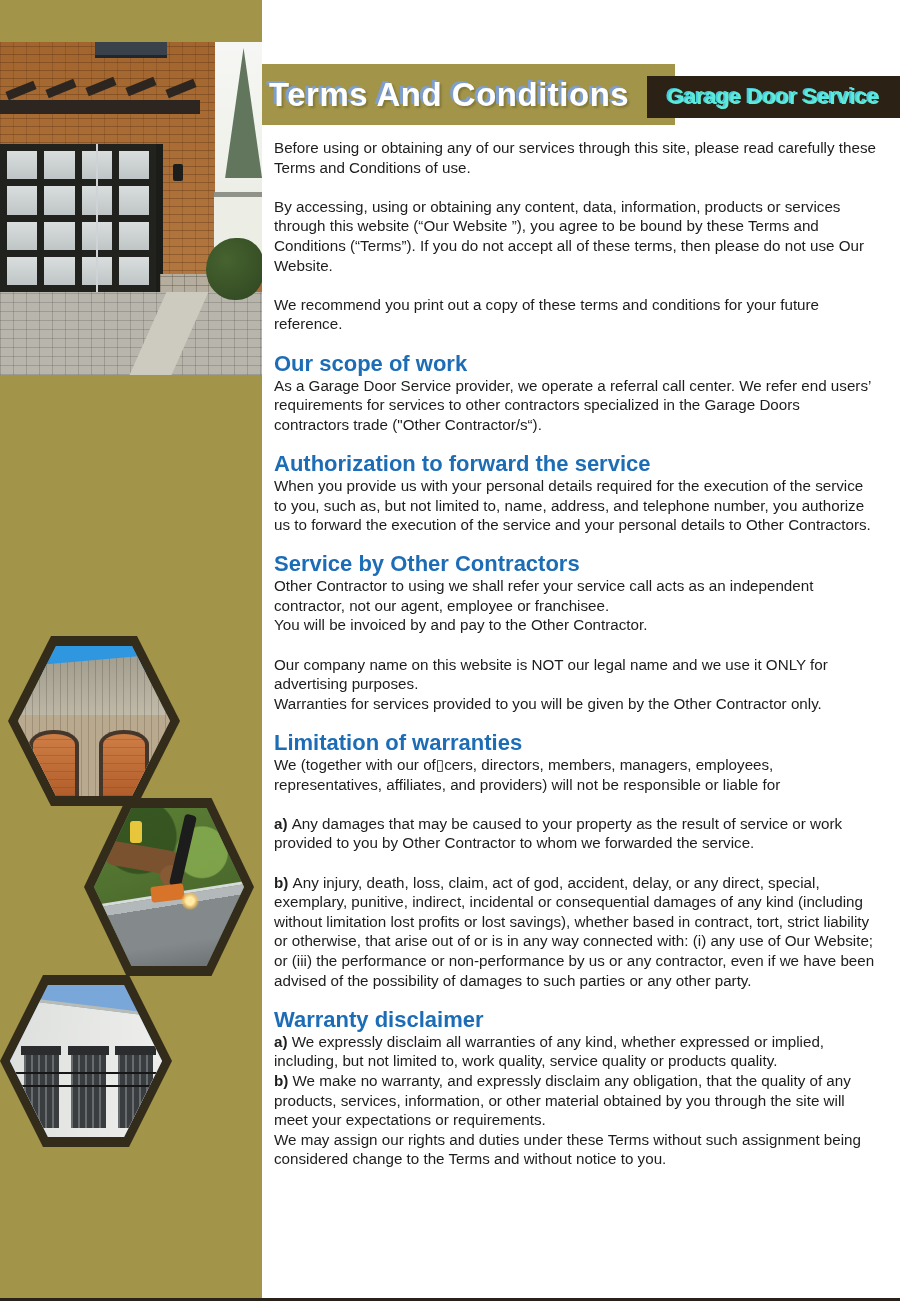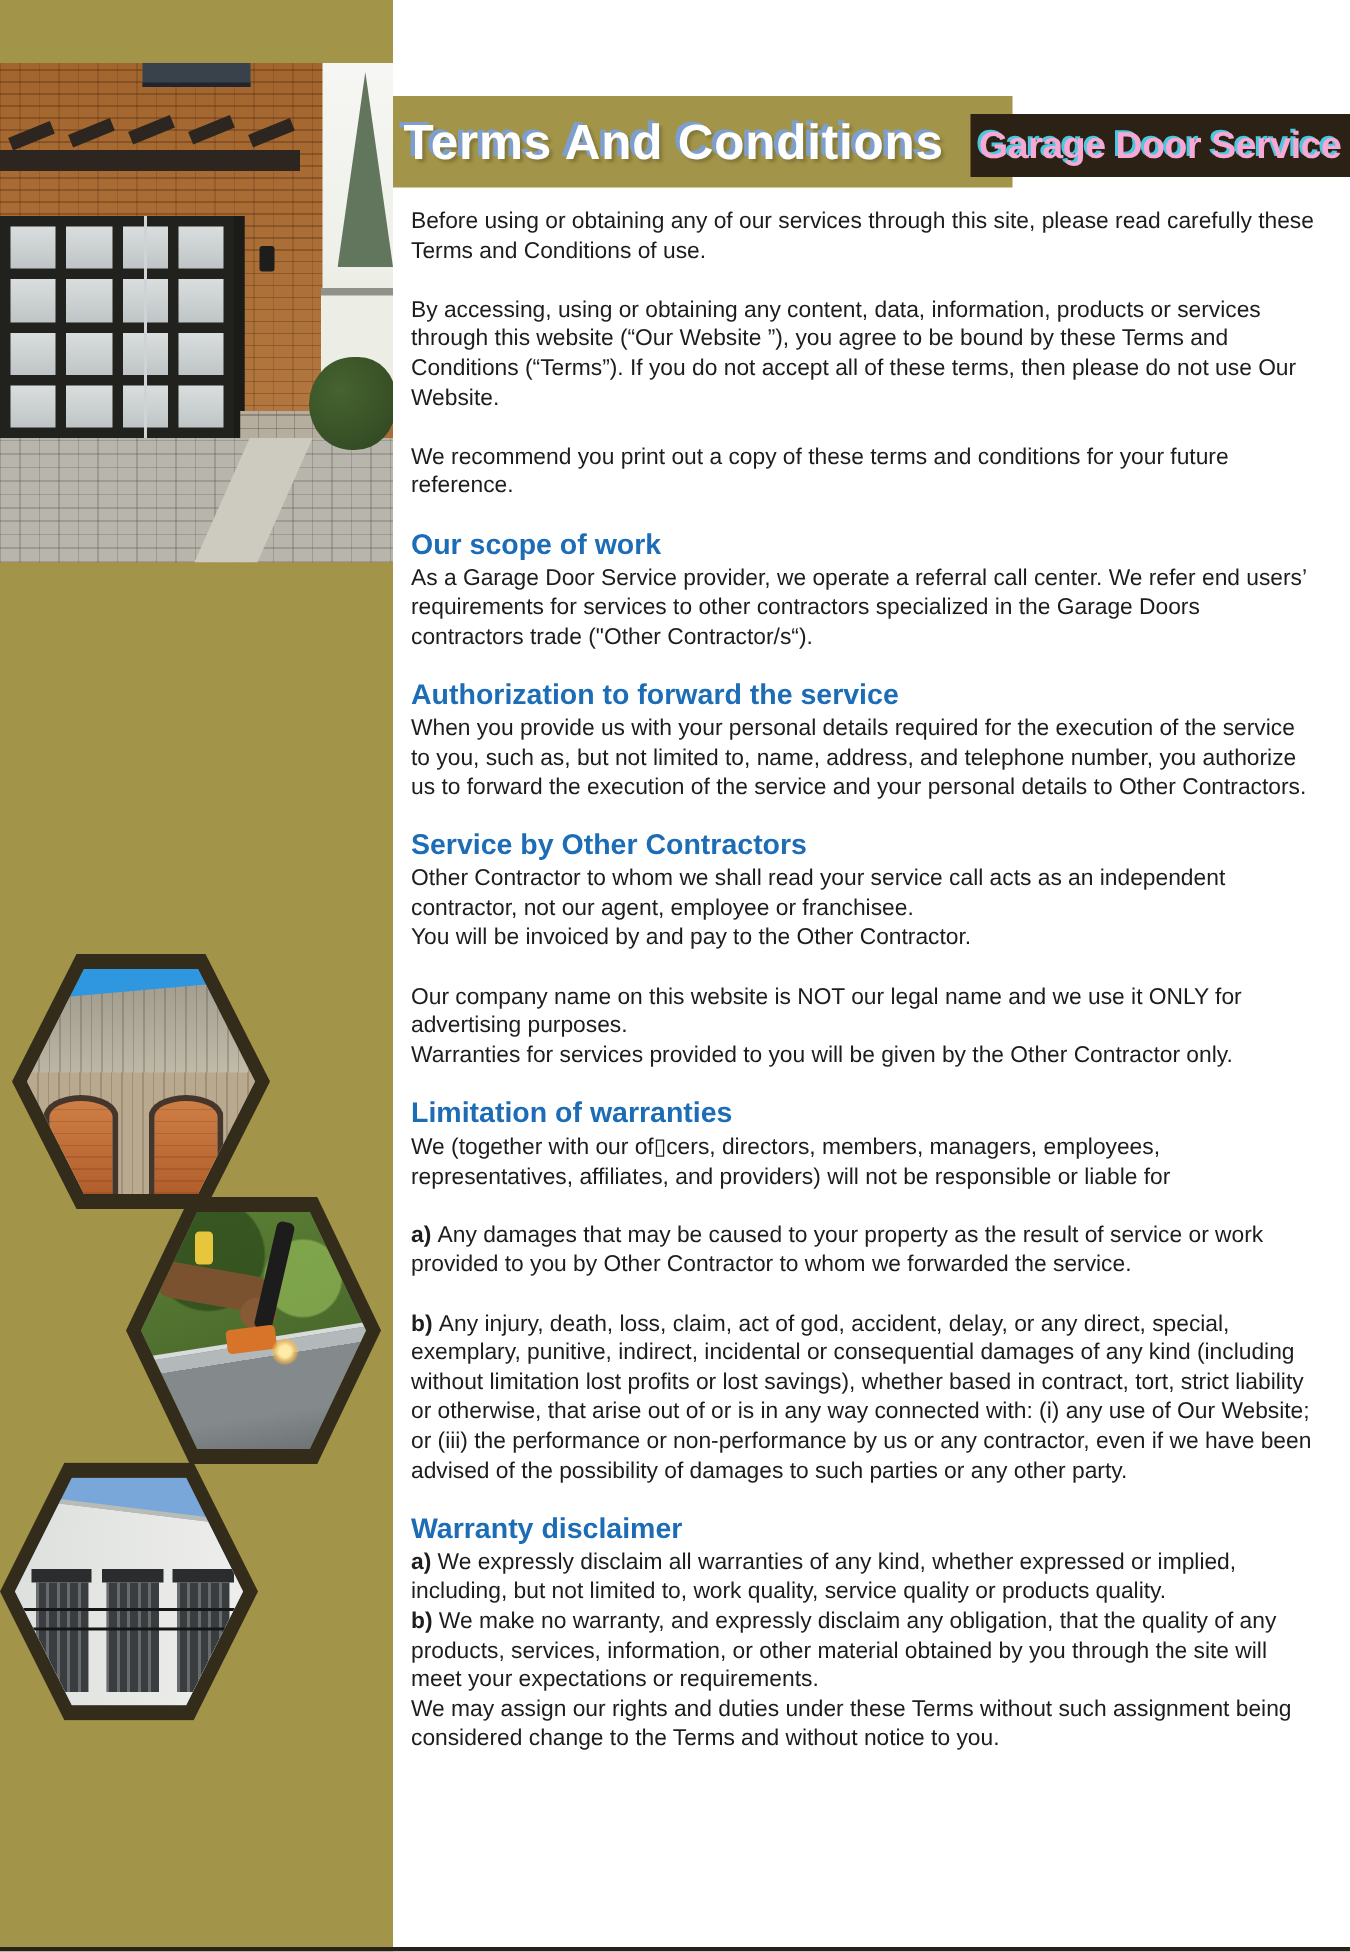--- a/index.html
+++ b/index.html
@@ -33,21 +33,21 @@
                      repeating-linear-gradient(90deg, rgba(70,64,52,.3) 0 1px, transparent 1px 12px);}
   .driveway{position:absolute;left:0;top:250px;width:262px;height:83px;background:#b8b5ac;
     background-image:repeating-linear-gradient(90deg, rgba(85,85,78,.28) 0 1px, transparent 1px 13px),
                      repeating-linear-gradient(0deg, rgba(85,85,78,.28) 0 1px, transparent 1px 9px);}
   .concrete-band{position:absolute;left:148px;top:250px;width:42px;height:83px;background:#cdcabf;transform:skewX(-24deg);}
   
   .title-bar{position:absolute;left:262px;top:64px;width:413px;height:61px;background:#a29448;display:flex;align-items:center;}
   .title-text{color:#ffffff;font-size:33px;font-weight:bold;letter-spacing:.5px;padding-left:7px;white-space:nowrap;
     text-shadow:-3px -2px 0 #7e9ecb, 2px 2px 2px rgba(40,40,20,.25);}
   .brand-box{position:absolute;left:647px;top:76px;width:253px;height:42px;background:#2b2215;display:flex;align-items:center;justify-content:center;}
-  .brand-text{color:#f9a8d4;font-size:25px;font-weight:bold;white-space:nowrap;letter-spacing:-.3px;
+  .brand-text{color:#5eead4;font-size:22px;font-weight:bold;white-space:nowrap;letter-spacing:-.3px;
     text-shadow:-2px -1px 0 #49c9df;}
   
   .hex{position:absolute;clip-path:polygon(25% 0%,75% 0%,100% 50%,75% 100%,25% 100%,0% 50%);background:#342c1b;}
   .hex-in{position:absolute;left:10px;top:10px;right:10px;bottom:10px;overflow:hidden;
     clip-path:polygon(25% 0%,75% 0%,100% 50%,75% 100%,25% 100%,0% 50%);background:#7a7a6a;}
   #hex1{left:8px;top:636px;width:172px;height:170px;}
   #hex2{left:84px;top:798px;width:170px;height:178px;}
   #hex3{left:0px;top:975px;width:172px;height:172px;}
   
   .h1-sky{position:absolute;left:0;top:0;width:100%;height:18%;background:#2f96e0;}
@@ -84,21 +84,21 @@
   .h3-bay{position:absolute;top:46%;width:23%;height:48%;background:#3a3d3f;
     background-image:repeating-linear-gradient(90deg, rgba(190,195,198,.35) 0 2px, transparent 2px 7px);}
   .h3-bay::before{content:"";position:absolute;left:-8%;top:-12%;width:116%;height:12%;background:#2a2c2e;}
   .h3-bay.b1{left:9%;}.h3-bay.b2{left:40%;}.h3-bay.b3{left:71%;}
   .h3-rail{position:absolute;left:0;width:100%;height:2px;background:#161616;}
   
   .content{position:absolute;left:274px;top:138px;width:602px;color:#1d1d1d;
     font-size:15.2px;line-height:19.6px;}
   .content p{margin:0;}
   .intro p{margin:0 0 19.6px 0;}
-  .sec-title{font-size:19px;line-height:20px;font-weight:bold;color:#1d6db6;margin:19.6px 0 2px 0;}
+  .sec-title{font-size:22px;line-height:20px;font-weight:bold;color:#1d6db6;margin:19.6px 0 2px 0;}
   .sec:first-child .sec-title{margin-top:0;}
   .para.gap{margin-top:19.6px;}
   .para b{font-weight:bold;}
   
   .bottom-strip{position:absolute;left:0;bottom:0;width:100%;height:3px;background:#29221a;}
 </style>
 </head>
 <body>
 
 <div class="sidebar"></div>
@@ -193,21 +193,21 @@
       <section class="sec">
         <h2 class="sec-title">Our scope of work</h2>
         <p class="para">As a Garage Door Service provider, we operate a referral call center. We refer end users’ requirements for services to other contractors specialized in the Garage Doors contractors trade ("Other Contractor/s“).</p>
       </section>
       <section class="sec">
         <h2 class="sec-title">Authorization to forward the service</h2>
         <p class="para">When you provide us with your personal details required for the execution of the service to you, such as, but not limited to, name, address, and telephone number, you authorize us to forward the execution of the service and your personal details to Other Contractors.</p>
       </section>
       <section class="sec">
         <h2 class="sec-title">Service by Other Contractors</h2>
-        <p class="para">Other Contractor to whom we shall read your service call acts as an independent contractor, not our agent, employee or franchisee.</p>
+        <p class="para">Other Contractor to using we shall refer your service call acts as an independent contractor, not our agent, employee or franchisee.</p>
         <p class="para">You will be invoiced by and pay to the Other Contractor.</p>
         <p class="para gap">Our company name on this website is NOT our legal name and we use it ONLY for advertising purposes.</p>
         <p class="para">Warranties for services provided to you will be given by the Other Contractor only.</p>
       </section>
       <section class="sec">
         <h2 class="sec-title">Limitation of warranties</h2>
         <p class="para">We (together with our of▯cers, directors, members, managers, employees, representatives, affiliates, and providers) will not be responsible or liable for</p>
         <p class="para gap"><b>a) </b>Any damages that may be caused to your property as the result of service or work provided to you by Other Contractor to whom we forwarded the service.</p>
         <p class="para gap"><b>b) </b>Any injury, death, loss, claim, act of god, accident, delay, or any direct, special, exemplary, punitive, indirect, incidental or consequential damages of any kind (including without limitation lost profits or lost savings), whether based in contract, tort, strict liability or otherwise, that arise out of or is in any way connected with: (i) any use of Our Website; or (iii) the performance or non-performance by us or any contractor, even if we have been advised of the possibility of damages to such parties or any other party.</p>
       </section>

